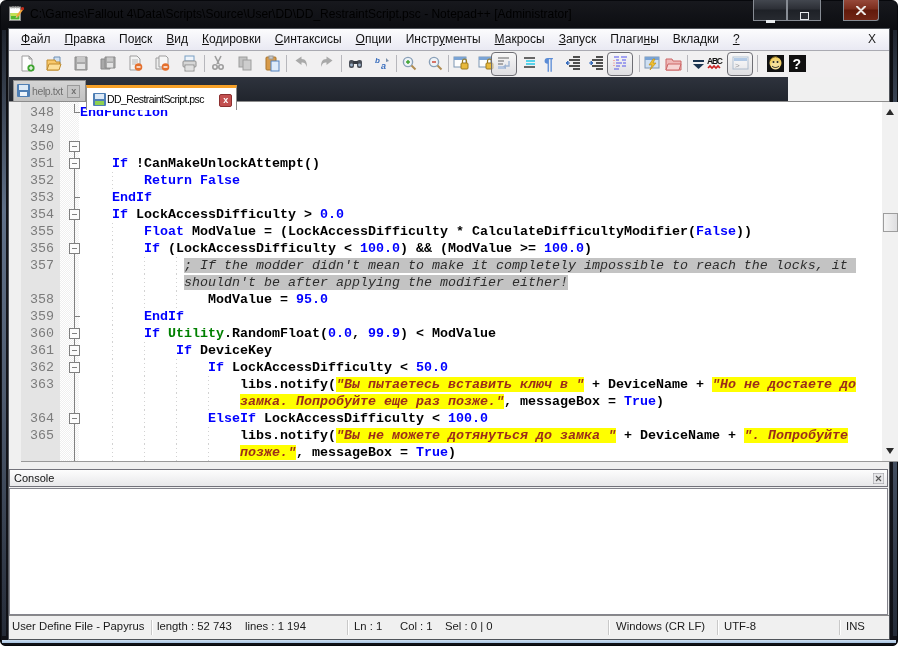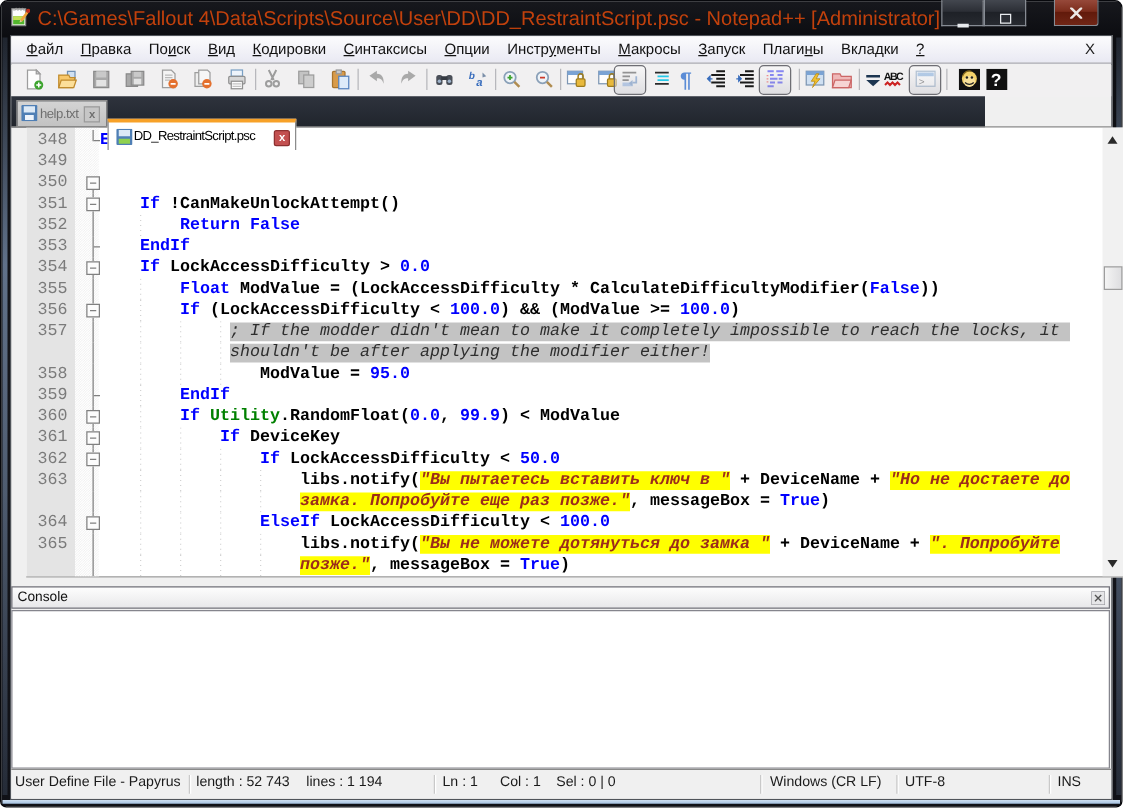--- a/index.html
+++ b/index.html
@@ -1,34 +1,34 @@
 <!DOCTYPE html>
 <html><head><meta charset="utf-8"><style>
 *{margin:0;padding:0;box-sizing:border-box}
 html,body{width:898px;height:646px;background:#fff;font-family:"Liberation Sans",sans-serif;overflow:hidden}
 #win{position:absolute;left:0;top:0;width:898px;height:646px;background:linear-gradient(180deg,#17181d,#0c0d11 28px,#15161b 45%,#101117);border:1px solid #07080c;border-radius:6px 6px 5px 5px}
 .abs{position:absolute}
-#title{position:absolute;left:30px;top:7px;font-size:16px;color:#c2410c;white-space:pre}
+#title{position:absolute;left:30px;top:7px;font-size:12px;color:#000000;white-space:pre}
 .wbtn{position:absolute;top:0;height:21px;border:1px solid #878c94;border-top:none}
 #bmin{left:753px;width:34px;background:linear-gradient(#43474f,#2c2f36 45%,#1e2127 50%,#272a30)}
 #bmax{left:787px;width:34px;background:linear-gradient(#43474f,#2c2f36 45%,#1e2127 50%,#272a30)}
 #bclose{left:843px;width:36px;border-radius:0 0 3px 0;background:linear-gradient(#96493a,#7c2d1c 45%,#621a0b 50%,#702616)}
 .glyph{position:absolute;left:0;right:0;text-align:center;color:#e8e8e8}
 #client{position:absolute;left:8px;top:28px;width:882px;height:612px;background:#f0f0f0;border:1px solid #50545a}
 #menubar{position:absolute;left:0;top:0;width:880px;height:22px;background:linear-gradient(#fcfcfd,#e9e9f3);border-bottom:1px solid #aaaab2;font-size:12px;color:#111;display:flex;padding-left:5px}
 .mit{padding:3px 7px 0 7px;white-space:pre}
 #menux{position:absolute;right:13px;top:3px;color:#222}
 #toolbar{position:absolute;left:0;top:23px;width:880px;height:25px;background:#f1f0f1}
 .ti{position:absolute;top:3px;width:17px;height:17px}
 .tsep{position:absolute;top:3px;width:1px;height:17px;background:#b7b7bc}
 .tbox{position:absolute;top:0px;width:26px;height:24px;border:1px solid #6e6e74;border-radius:4px;background:linear-gradient(rgba(253,253,253,.5),rgba(210,210,215,.6))}
 #tabbar{position:absolute;left:0;top:48px;width:779px;height:25px;background:linear-gradient(#2e333d,#20242c)}
 #tabline{position:absolute;left:0;top:72px;width:880px;height:1px;background:#8c8c8c;z-index:2}
 #tab1{position:absolute;left:4px;top:3px;width:73px;height:22px;background:linear-gradient(#d4d4d4,#c2c2c2);border:1px solid #8f8f8f;color:#6f6f6f;font-size:10.5px;letter-spacing:-.4px}
-#tab2{position:absolute;left:77px;top:18px;width:151px;height:25px;background:#fff;border:1px solid #8c8c8c;border-bottom:none;border-top:3px solid #f7a128;color:#000;font-size:10.5px;letter-spacing:-.55px;z-index:3}
+#tab2{position:absolute;left:77px;top:8px;width:151px;height:25px;background:#fff;border:1px solid #8c8c8c;border-bottom:none;border-top:3px solid #f7a128;color:#000;font-size:10.5px;letter-spacing:-.55px;z-index:3}
 .closebox{position:absolute;width:13px;height:13px;font-size:9px;line-height:11px;text-align:center;font-weight:bold;font-family:"Liberation Sans",sans-serif}
 #editor{position:absolute;left:12px;top:73px;width:879px;height:360px;background:#fff;overflow:hidden;font-family:"Liberation Mono",monospace;font-size:13.33px;line-height:17px;white-space:pre;border-bottom:1px solid #999}
 #gutter{position:absolute;left:0;top:0;width:39px;height:360px;background:#e4e4e4}
 #foldm{position:absolute;left:39px;top:0;width:19px;height:360px;background:#fff;background-image:linear-gradient(45deg,#efefef 25%,transparent 25%,transparent 75%,#efefef 75%),linear-gradient(45deg,#efefef 25%,transparent 25%,transparent 75%,#efefef 75%);background-size:2px 2px;background-position:0 0,1px 1px}
 .ln{position:absolute;left:0;width:33px;text-align:right;color:#7b7b7b}
 .cl{position:absolute;white-space:pre;font-weight:bold}
 .kw{color:#0000ff;font-weight:bold}
 .num{color:#0000ff}
 .typ{color:#008000;font-weight:bold}
 .str{color:#9c2d1a;background:#ffff00;font-style:italic;font-weight:bold}

